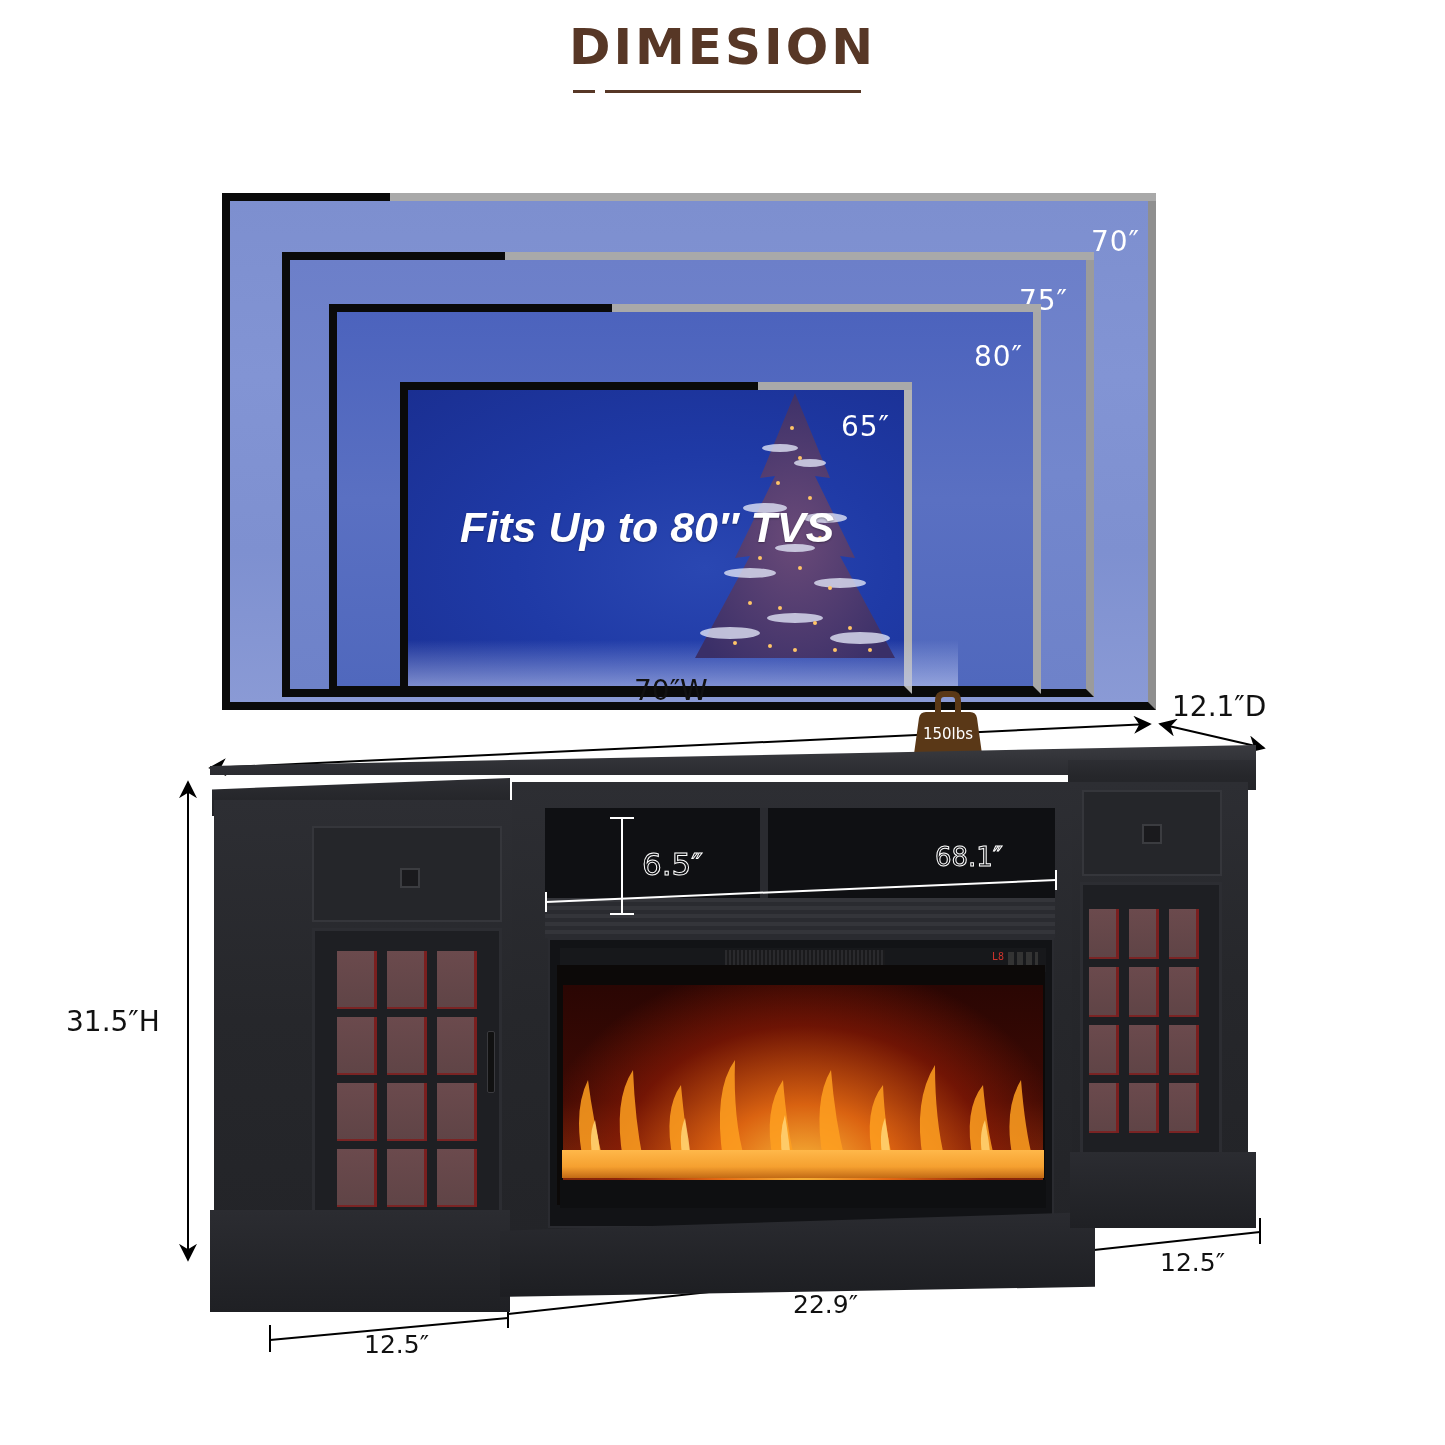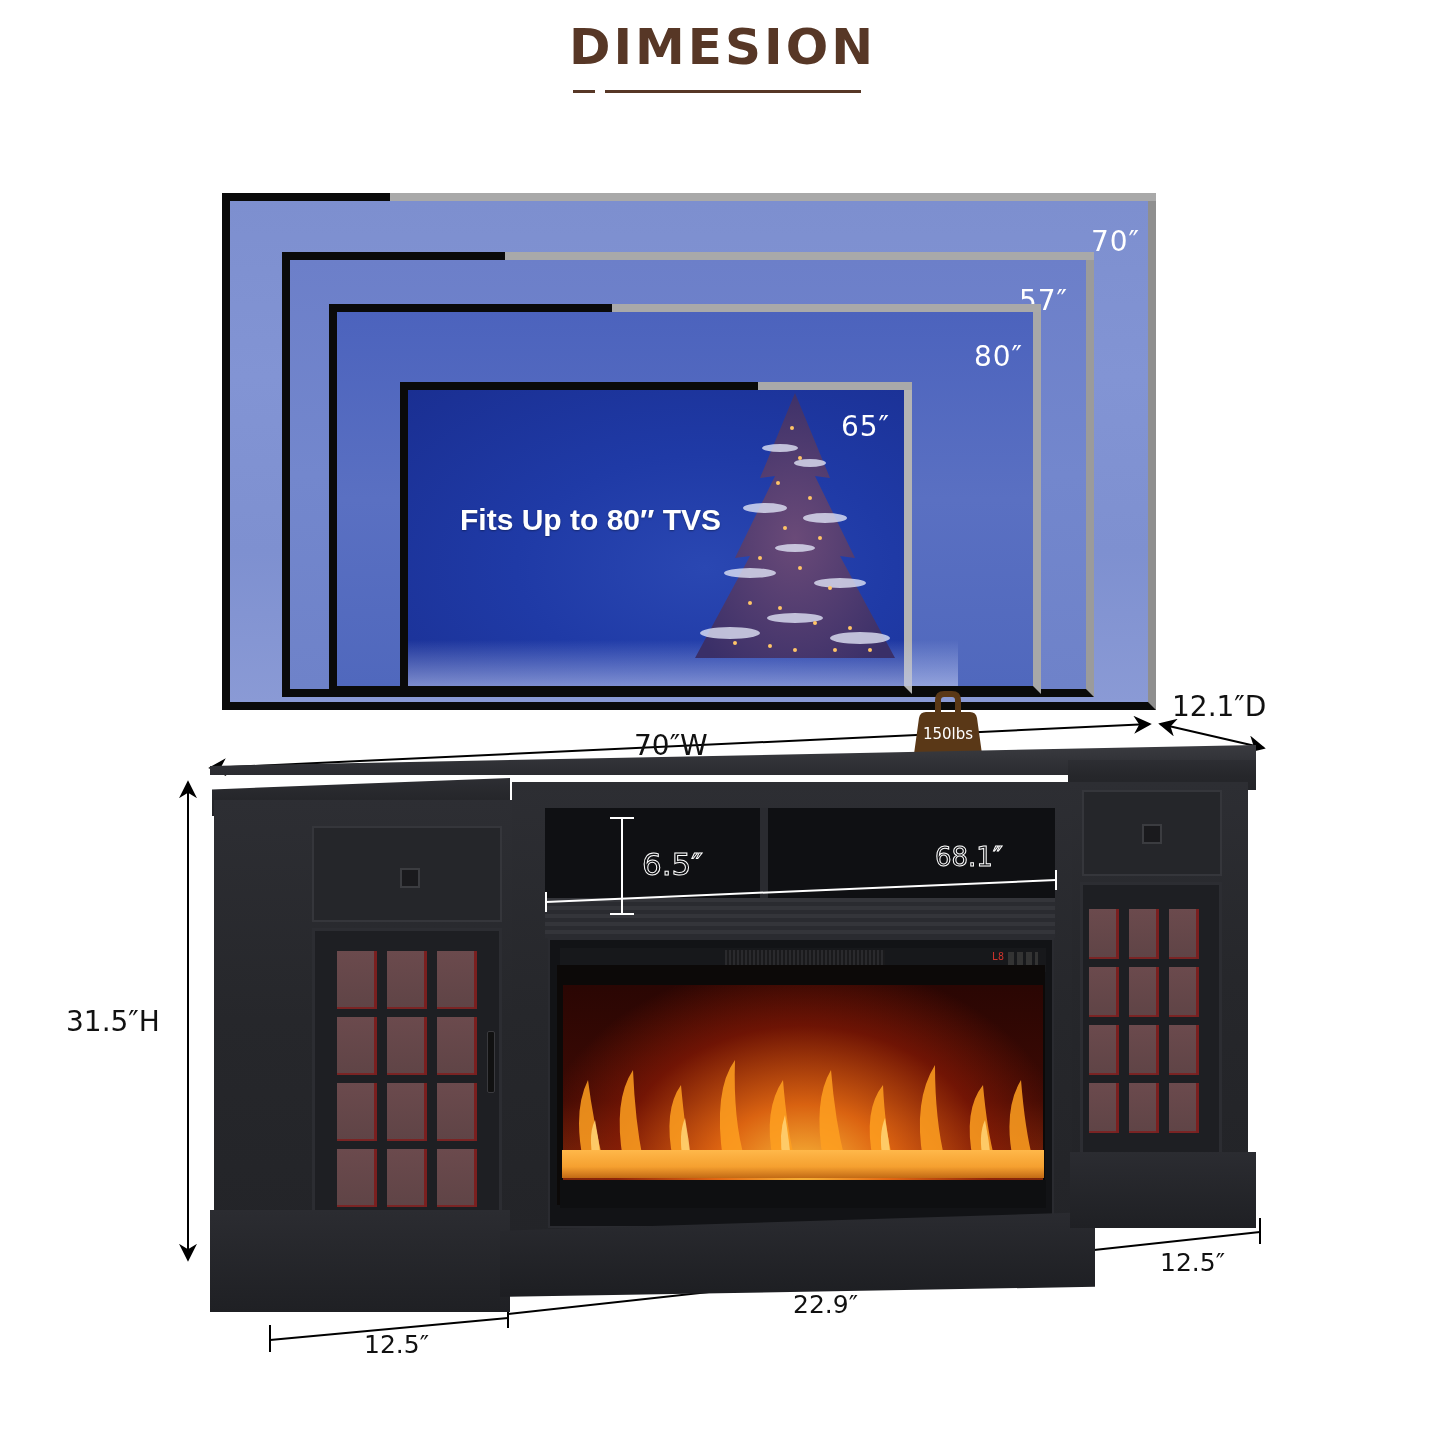--- a/index.html
+++ b/index.html
@@ -22,22 +22,22 @@
          background:linear-gradient(180deg,#4c63bd 0%,#5a70c2 50%,#5068bd 100%);
          border-right-color:#a8a8a8;}
   .tv-65{left:400px;top:382px;width:512px;height:312px;
          background:radial-gradient(ellipse at 60% 60%,#2a47b2 0%,#1f3aa6 45%,#1a2f92 100%);
          border-right-color:#b4b4b4;}
   .tv-top-gray{position:absolute;height:8px;background:#a9a9a9;top:-8px;}
   .tv-label{position:absolute;color:#ffffff;font-family:"DejaVu Sans",sans-serif;font-size:28px;letter-spacing:1px;}
   .tree{position:absolute;left:680px;top:388px;width:230px;height:292px;}
   .snow-ground{position:absolute;left:408px;top:640px;width:550px;height:46px;
                background:linear-gradient(180deg,rgba(170,180,230,0) 0%,rgba(190,200,240,.6) 100%);}
-  .fits-text{position:absolute;left:460px;top:503px;color:#ffffff;font-weight:bold;font-size:30px;
-             font-family:"Liberation Sans",sans-serif;text-shadow:0 1px 2px rgba(0,0,0,.35);}
+  .fits-text{position:absolute;left:460px;top:503px;color:#ffffff;font-weight:bold;font-size:43px;
+             font-family:"Liberation Sans",sans-serif;text-shadow:0 1px 2px rgba(0,0,0,.35);font-style:italic;}
 
   
   .dim{position:absolute;color:#111;font-family:"DejaVu Sans",sans-serif;font-size:28px;}
   
   .weight{position:absolute;left:912px;top:690px;width:72px;height:72px;}
   .weight-label{position:absolute;left:912px;top:725px;width:72px;text-align:center;color:#fff;font-family:"DejaVu Sans",sans-serif;font-size:15px;}
 
   
   .cab-wood{background:linear-gradient(180deg,#2d2e33 0%,#26272b 50%,#232428 100%);}
   .panel{position:absolute;box-sizing:border-box;}
@@ -60,21 +60,21 @@
 <div class="abs title-dash-short"></div>
 <div class="abs title-dash-long"></div>
 
 <div>
   <div class="tv tv-80">
     <div class="tv-top-gray" style="left:160px;right:-8px;"></div>
     <span class="tv-label" style="right:8px;top:24px;">70″</span>
   </div>
   <div class="tv tv-75">
     <div class="tv-top-gray" style="left:215px;right:-8px;"></div>
-    <span class="tv-label" style="right:18px;top:24px;">57″</span>
+    <span class="tv-label" style="right:18px;top:24px;">75″</span>
   </div>
   <div class="tv tv-70">
     <div class="tv-top-gray" style="left:275px;right:-8px;"></div>
     <span class="tv-label" style="right:10px;top:28px;">80″</span>
   </div>
   <div class="tv tv-65">
     <div class="tv-top-gray" style="left:350px;right:-8px;"></div>
     <span class="tv-label" style="right:14px;top:20px;">65″</span>
   </div>
 
@@ -142,21 +142,21 @@
   <line x1="270" y1="1325" x2="270" y2="1352" stroke="#000" stroke-width="2"></line>
   <line x1="508" y1="1300" x2="508" y2="1328" stroke="#000" stroke-width="2"></line>
 
   <line x1="508" y1="1314" x2="1094" y2="1250" stroke="#000" stroke-width="2"></line>
 
   <line x1="1094" y1="1250" x2="1260" y2="1232" stroke="#000" stroke-width="2"></line>
   <line x1="1094" y1="1236" x2="1094" y2="1262" stroke="#000" stroke-width="2"></line>
   <line x1="1260" y1="1218" x2="1260" y2="1244" stroke="#000" stroke-width="2"></line>
 </svg>
 
-<span class="dim" style="left:634px;top:729px;">70″W</span>
+<span class="dim" style="left:634px;top:674px;">70″W</span>
 <span class="dim" style="left:1172px;top:690px;">12.1″D</span>
 <span class="dim" style="left:66px;top:1005px;">31.5″H</span>
 <span class="dim" style="left:364px;top:1330px;font-size:25px;">12.5″</span>
 <span class="dim" style="left:793px;top:1290px;font-size:25px;">22.9″</span>
 <span class="dim" style="left:1160px;top:1248px;font-size:25px;">12.5″</span>
 
 <svg class="weight" viewBox="0 0 72 72">
   <path d="M26,22 L26,10 Q26,4 32,4 L40,4 Q46,4 46,10 L46,22" fill="none" stroke="#5a3817" stroke-width="6"></path>
   <path d="M14,22 L58,22 Q64,22 65,28 L70,64 Q71,70 64,70 L8,70 Q1,70 2,64 L7,28 Q8,22 14,22 z" fill="#5a3817"></path>
 </svg>

